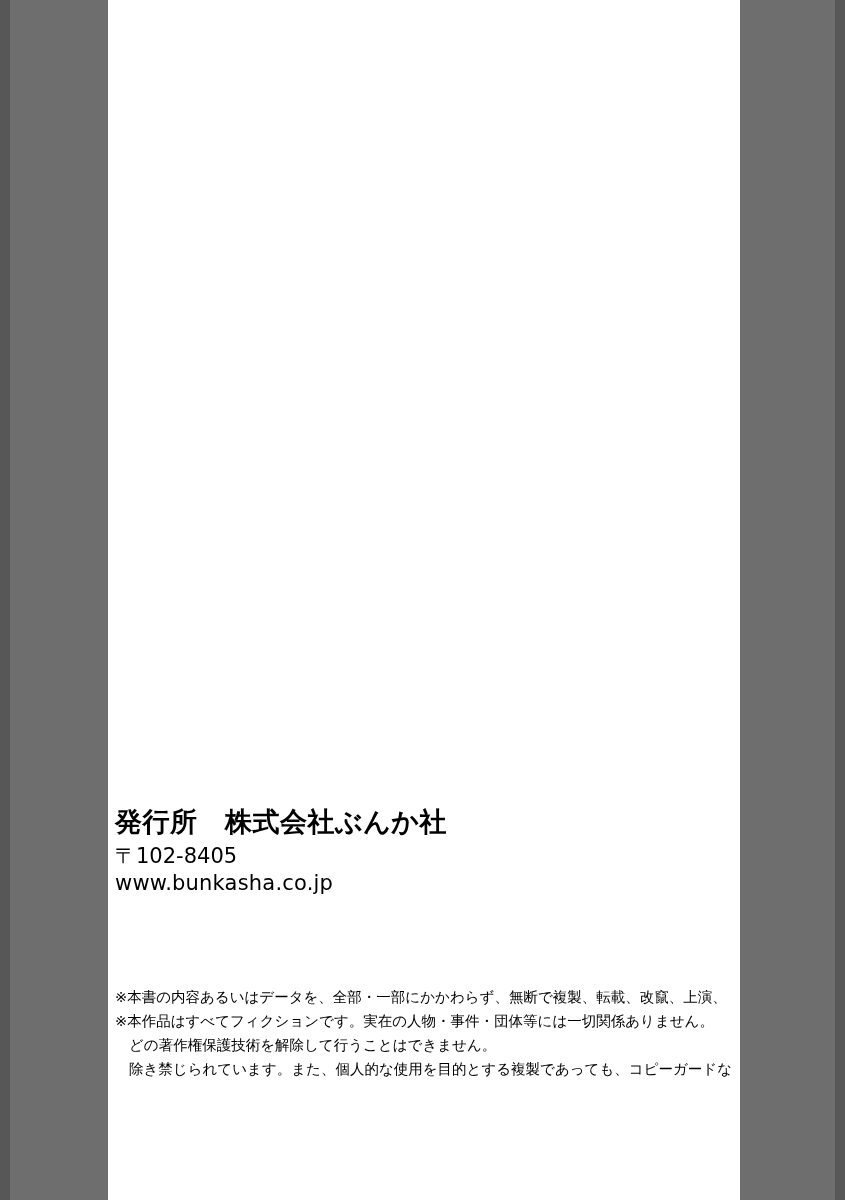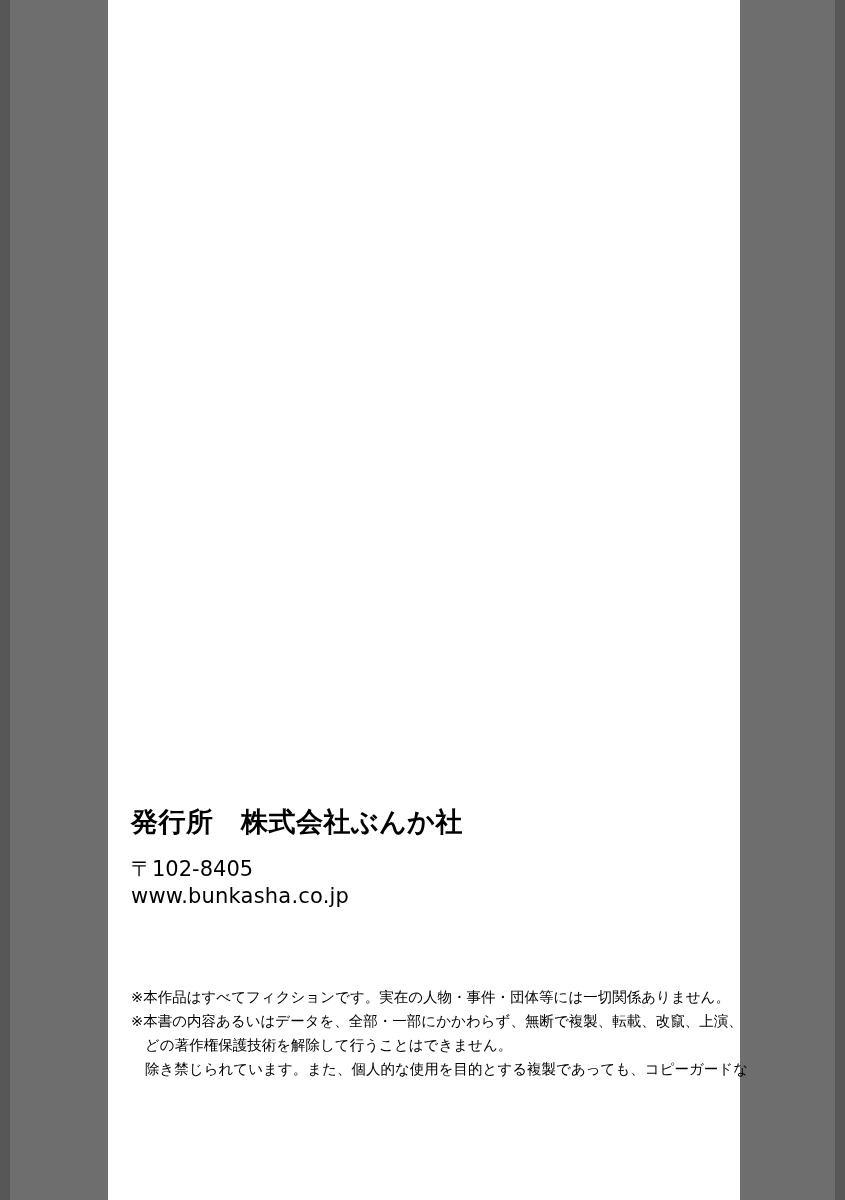--- a/index.html
+++ b/index.html
@@ -60,21 +60,21 @@
     position: absolute;
     left: 108px;
     top: 0;
     width: 632px;
     height: 1200px;
     background: #ffffff;
   }
 
   .page-inner {
     position: absolute;
-    left: 16px;
+    left: 0;
     top: 0;
     width: 632px;
     height: 1040px;
   }
 
   .colophon {
     position: absolute;
     left: 7px;
     top: 805px;
     width: 620px;
@@ -84,21 +84,21 @@
     font-family: "DejaVu Sans", sans-serif;
     font-weight: bold;
     font-size: 27px;
     line-height: 34px;
     color: #000000;
     letter-spacing: 0.5px;
     white-space: pre;
   }
 
   .addr {
-    margin-top: 17px;
+    margin-top: 4px;
   }
   .addr-line {
     font-family: "DejaVu Sans", sans-serif;
     font-size: 21px;
     line-height: 27px;
     color: #000000;
     letter-spacing: 0px;
     white-space: pre;
   }
   .addr-line.url {
@@ -139,22 +139,22 @@
       <div class="colophon">
         <div class="publisher-line">発行所　株式会社ぶんか社</div>
 
         <div class="addr">
           <div class="addr-line">〒102-8405</div>
           <div class="addr-line url">www.bunkasha.co.jp</div>
         </div>
       </div>
 
       <div class="notices">
+        <div class="notice-line">※本書の内容あるいはデータを、全部・一部にかかわらず、無断で複製、転載、改竄、上演、</div>
         <div class="notice-line">※本作品はすべてフィクションです。実在の人物・事件・団体等には一切関係ありません。</div>
-        <div class="notice-line">※本書の内容あるいはデータを、全部・一部にかかわらず、無断で複製、転載、改竄、上演、</div>
         <div class="notice-line indent">どの著作権保護技術を解除して行うことはできません。</div>
         <div class="notice-line indent">除き禁じられています。また、個人的な使用を目的とする複製であっても、コピーガードな</div>
       </div>
 
     </div>
   </div>
 
 </div>
 
 </body></html>

